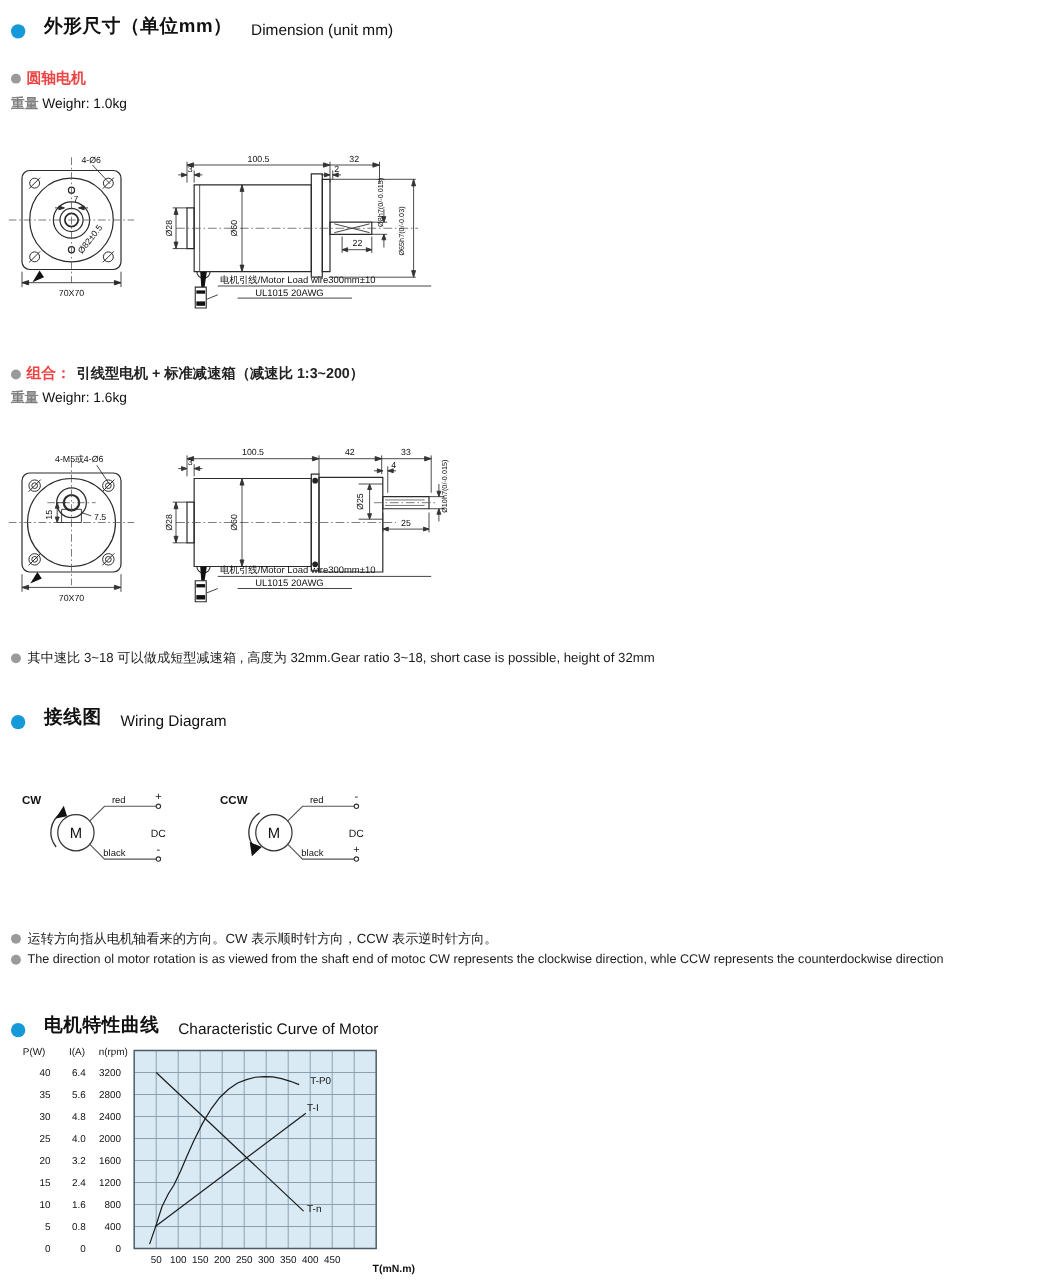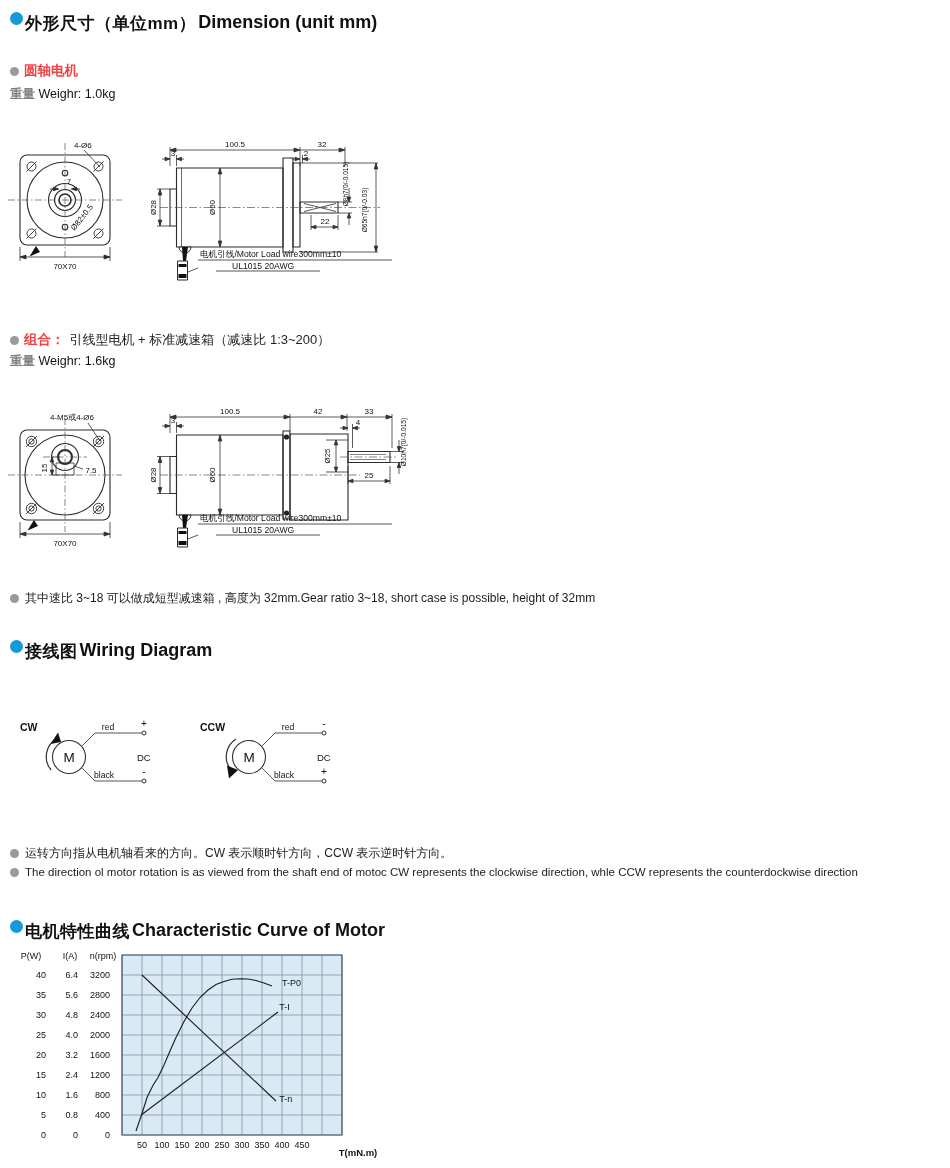--- a/index.html
+++ b/index.html
@@ -1,26 +1,26 @@
 <!DOCTYPE html>
 <html><head>
 <meta charset="utf-8">
 <style>
   html,body{margin:0;padding:0;background:#fff;}
   .page{position:relative;width:950px;height:1168px;background:#fff;overflow:hidden;
         font-family:"Liberation Sans","DejaVu Sans",sans-serif;color:#111;}
-  .h1{position:absolute;left:10px;display:flex;align-items:flex-start;gap:2px;white-space:nowrap;}
+  .h1{position:absolute;left:10px;display:flex;align-items:flex-end;gap:17px;white-space:nowrap;}
   .h1 .zh{font-size:17px;font-weight:bold;letter-spacing:0.5px;}
-  .h1 .en{font-size:18px;font-weight:bold;}
+  .h1 .en{font-size:14px;font-weight:normal;}
   .dot{display:inline-block;border-radius:50%;}
   .dot.blue{width:13px;height:13px;background:#1699d8;}
   .dot.gray{width:9px;height:9px;background:#9a9a9a;}
   .sub{position:absolute;left:10px;display:flex;align-items:center;gap:5px;white-space:nowrap;}
   .sub .zh{font-size:13.5px;font-weight:bold;color:#ef4444;}
-  .sub .rest{font-size:13px;color:#222;font-weight:normal;}
+  .sub .rest{font-size:13px;color:#222;font-weight:bold;}
   .textline{position:absolute;left:10px;font-size:12.5px;white-space:nowrap;}
   .textline .wz{color:#808080;font-weight:bold;margin-top:23px;}
   .note{position:absolute;left:10px;display:flex;align-items:center;gap:6px;font-size:12px;color:#1c1c1c;white-space:nowrap;}
   svg{position:absolute;font-family:"Liberation Sans","DejaVu Sans",sans-serif;}
   svg text{fill:#111;}
   .draw line,.draw path,.draw rect,.draw circle,.draw polyline{vector-effect:non-scaling-stroke;}
 </style>
 </head>
 <body>
 

